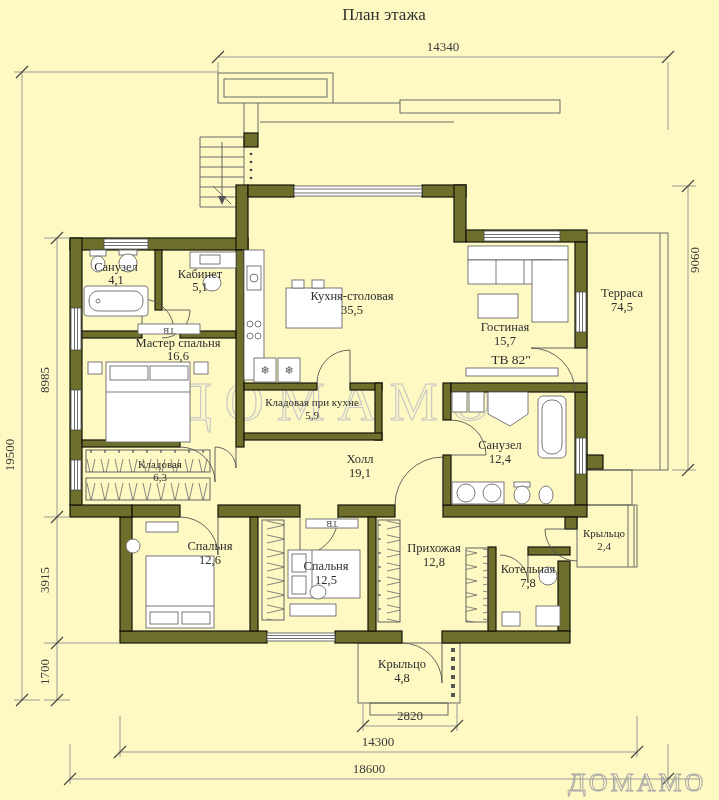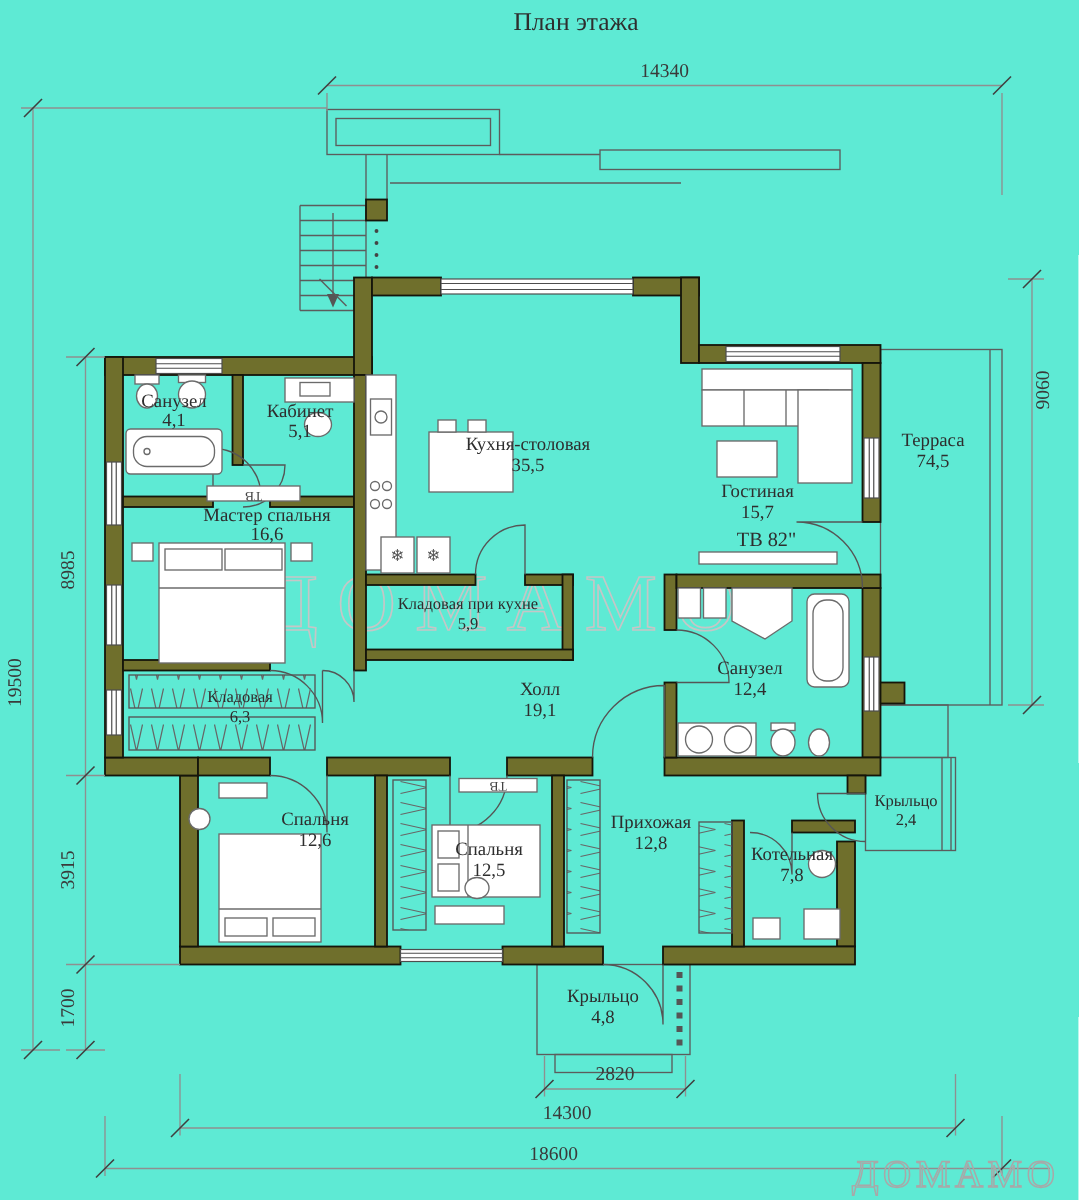--- a/index.html
+++ b/index.html
@@ -1,16 +1,16 @@
 <!DOCTYPE html>
 <html><head>
 <meta charset="utf-8">
 <style>
   html,body{margin:0;padding:0;background:#ffffff;}
-  .page{width:719px;height:800px;position:relative;background:#5eead4;overflow:hidden;}
+  .page{width:719px;height:800px;position:relative;background:#fef9c3;overflow:hidden;}
   svg{display:block;}
   text{font-family:"Liberation Serif","DejaVu Serif",serif;fill:#2e2e2e;}
   .title{font-size:17px;text-anchor:middle;}
   .room{font-size:12.5px;text-anchor:middle;}
   .room-s{font-size:11px;text-anchor:middle;}
   .dimtxt{font-size:13px;text-anchor:middle;fill:#3a3a3a;}
   .tvbig{font-size:13.5px;text-anchor:middle;}
   .tvflip{font-size:9px;text-anchor:middle;fill:#444;}
   .fridge{font-size:11px;text-anchor:middle;fill:#555;}
   .wall{fill:#6f6f2c;stroke:#15150a;stroke-width:1.2;}

